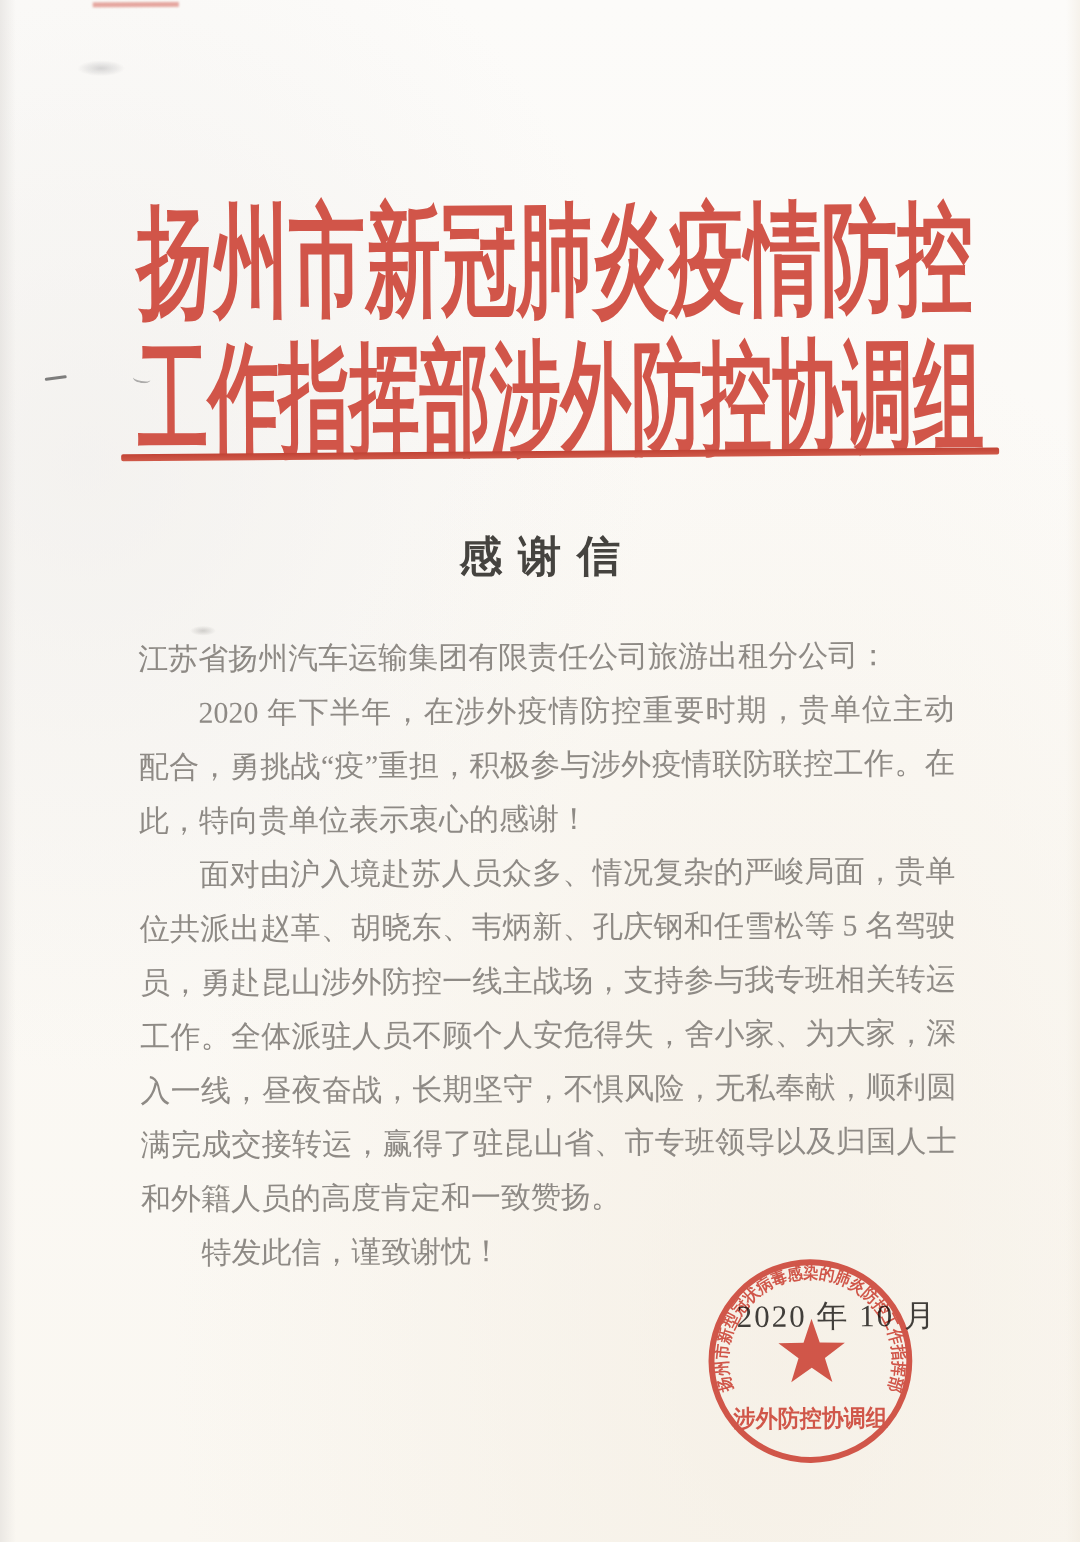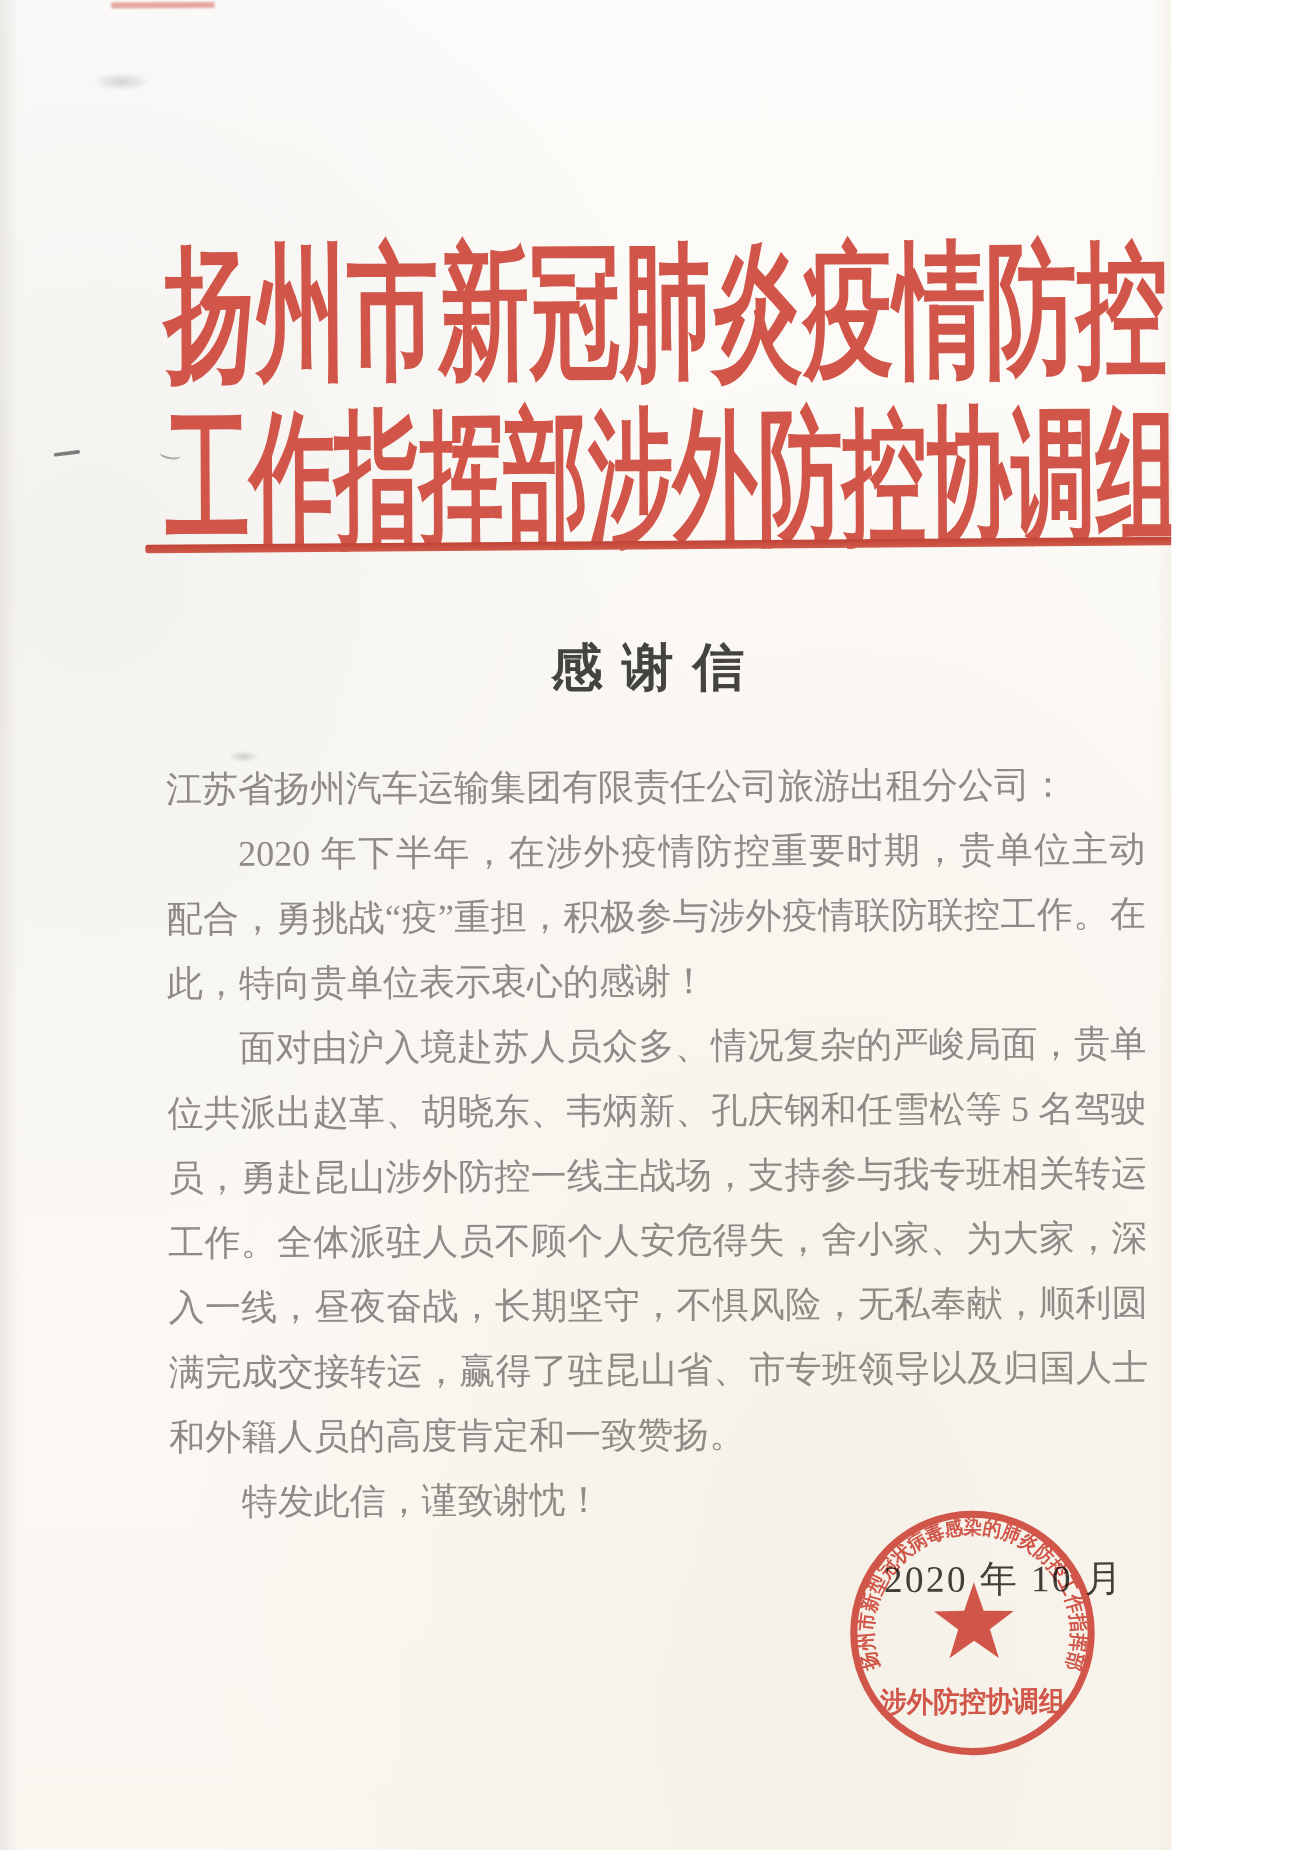--- a/index.html
+++ b/index.html
@@ -3,21 +3,21 @@
 <meta charset="utf-8">
 <style>
   html,body{margin:0;padding:0;}
   body{
     width:1080px;height:1542px;
     background:#ffffff;
     font-family:"Liberation Serif","DejaVu Serif",serif;
     overflow:hidden;
   }
   .page{
-    position:relative;width:976px;height:1542px;overflow:hidden;
+    position:relative;width:1080px;height:1542px;overflow:hidden;
     background:
       linear-gradient(90deg, rgba(222,219,216,.55) 0px, rgba(222,219,216,0) 16px),
       linear-gradient(270deg, rgba(240,233,222,.5) 0px, rgba(240,233,222,0) 14px),
       radial-gradient(ellipse at 72% 88%, rgba(243,236,224,.6) 0%, rgba(243,236,224,0) 55%),
       radial-gradient(ellipse at 8% 30%, rgba(236,234,232,.5) 0%, rgba(236,234,232,0) 40%),
       linear-gradient(#fcfbf9, #faf7f1);
   }
   .content{position:absolute;inset:0;transform:rotate(-0.3deg);transform-origin:50% 40%;}
 
   

